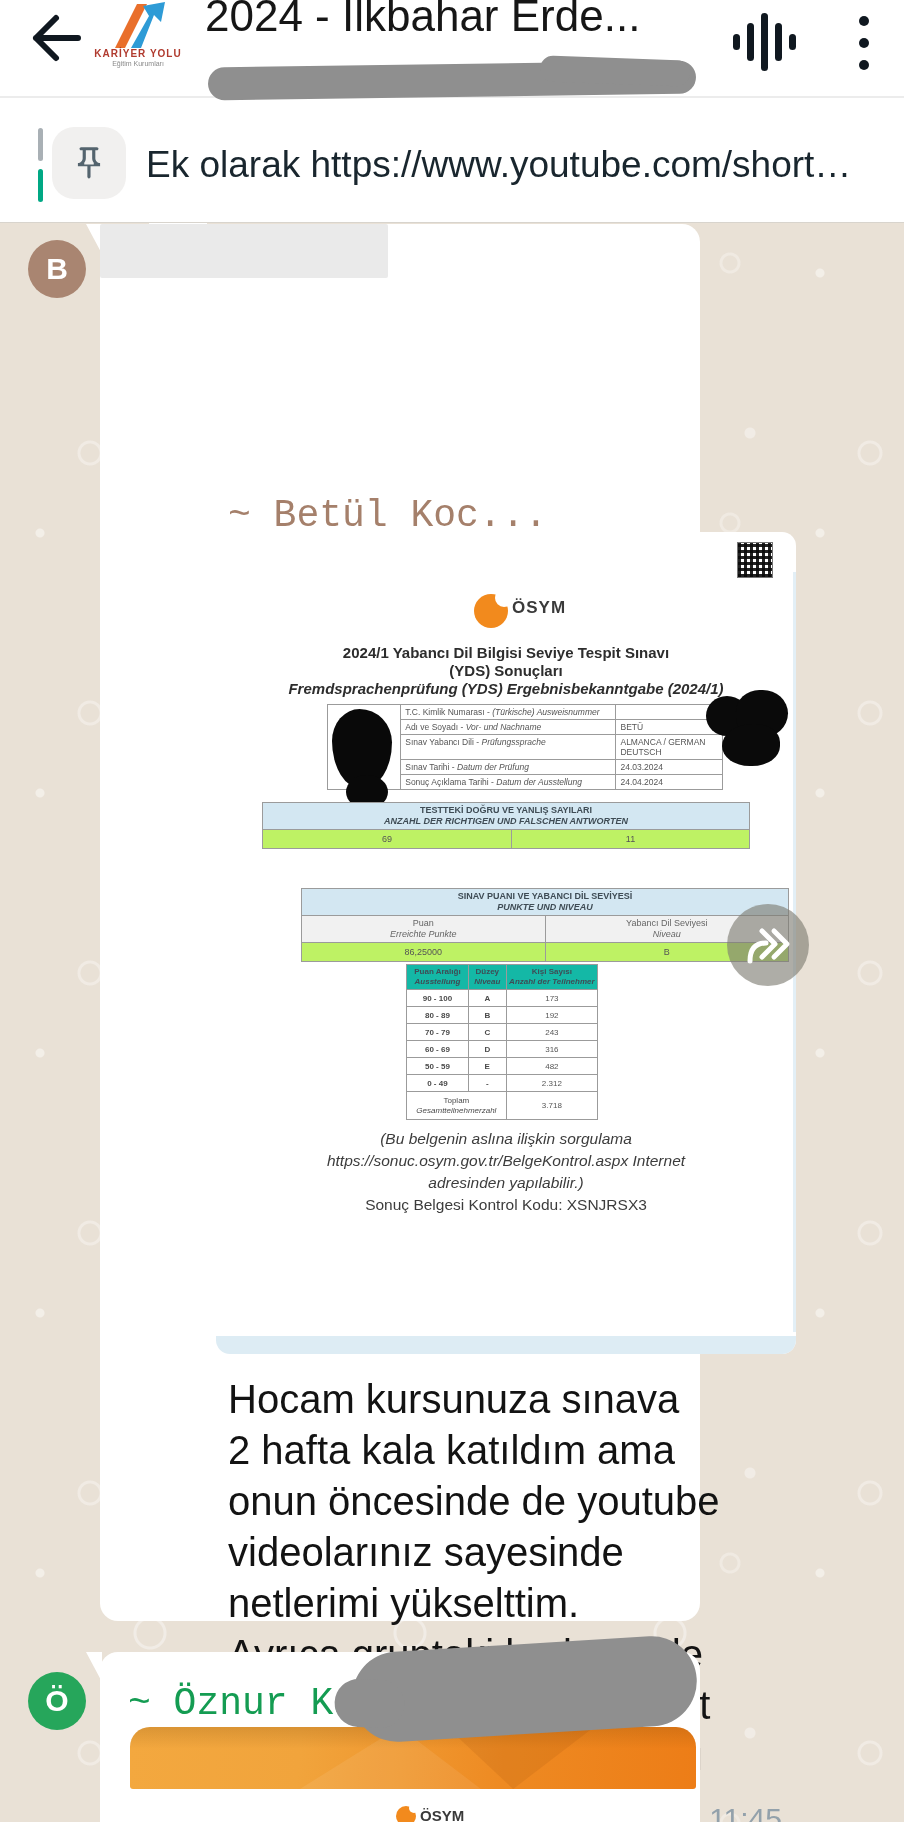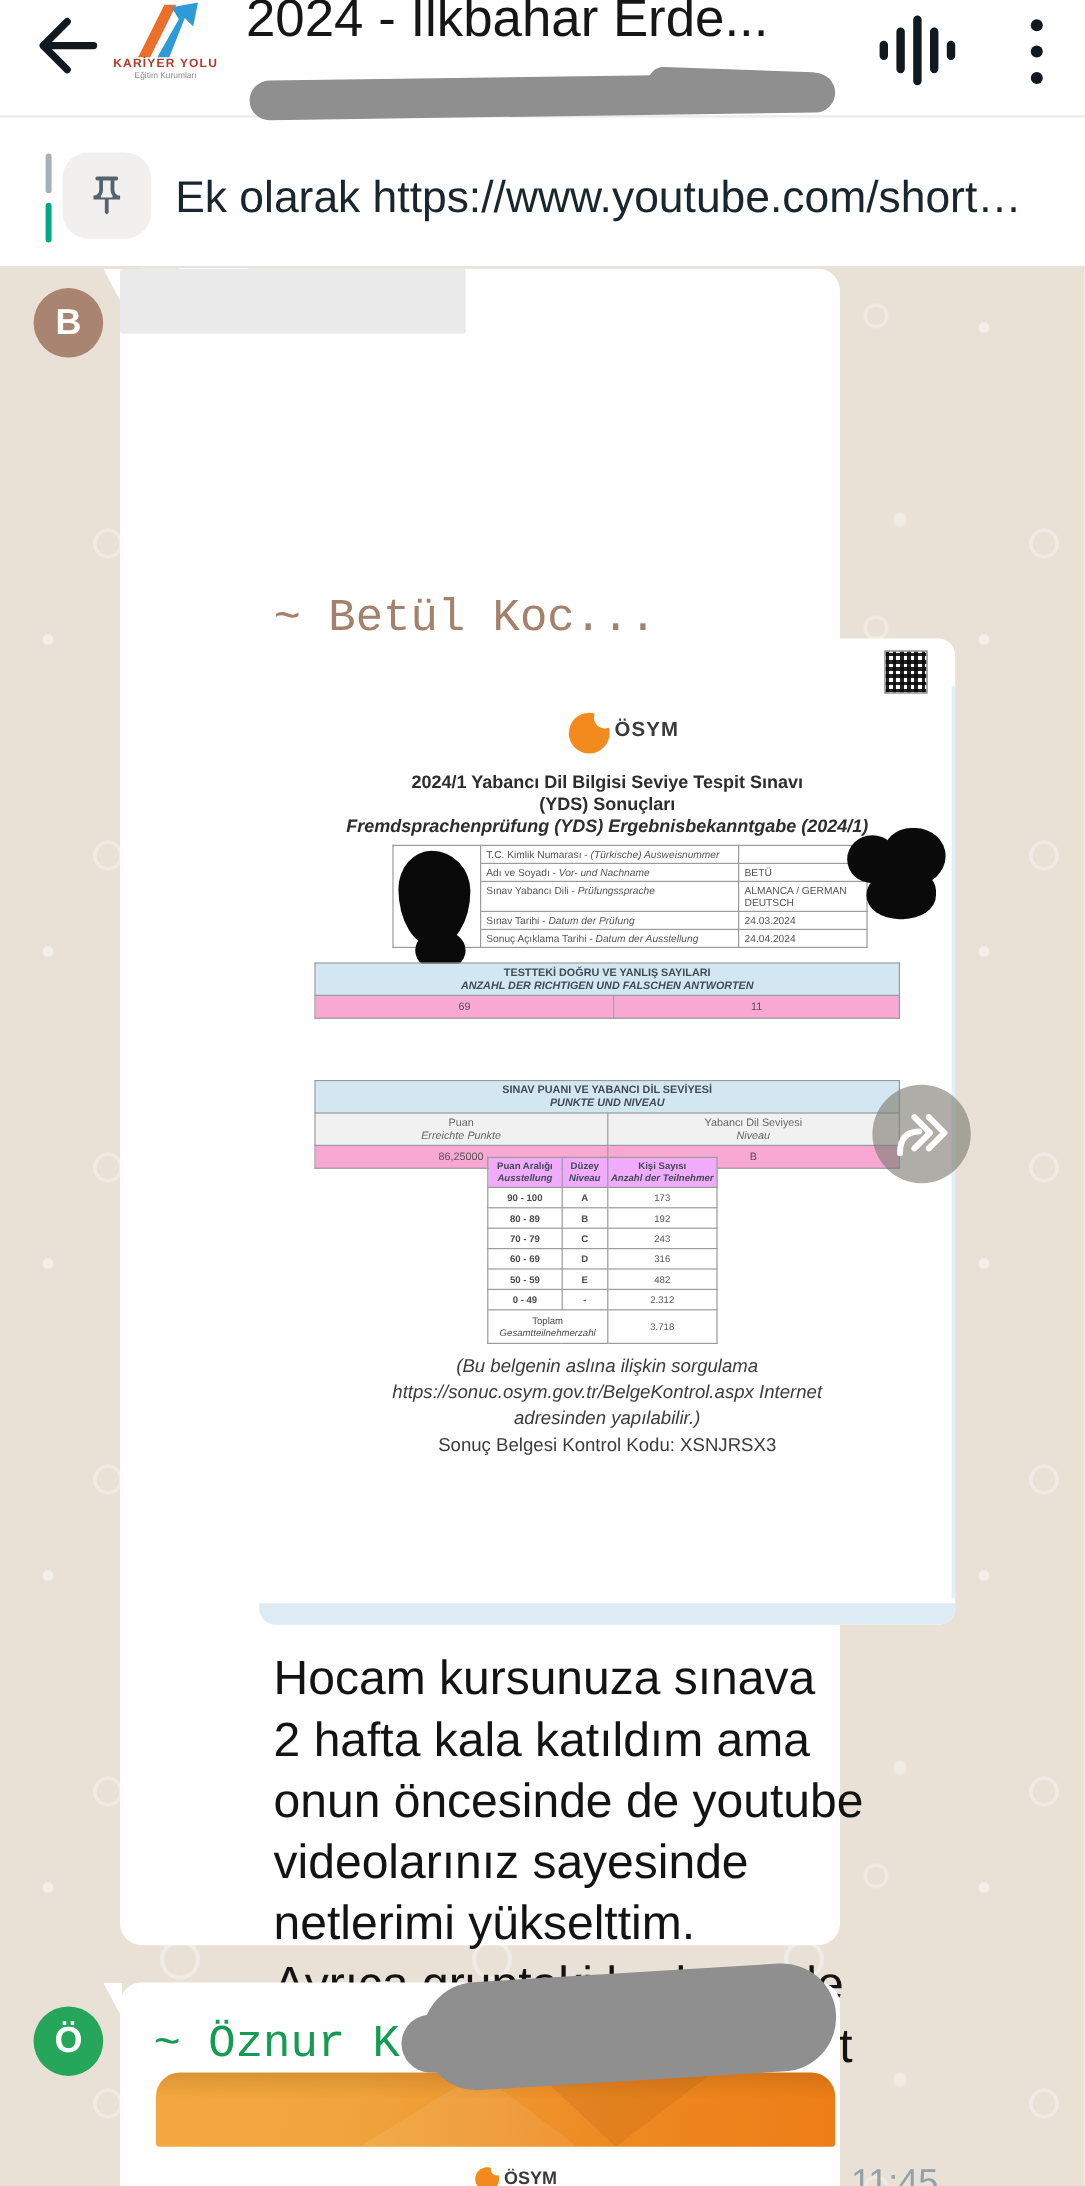--- a/index.html
+++ b/index.html
@@ -94,26 +94,26 @@
   .photo-blob2 { position:absolute; left:130px; top:243px; width:42px; height:34px; background:#090909; border-radius:50%; }
   .val-blob1 { position:absolute; left:490px; top:164px; width:42px; height:40px; background:#0a0a0a; border-radius:50%; }
   .val-blob2 { position:absolute; left:520px; top:158px; width:52px; height:48px; background:#0a0a0a; border-radius:48% 52% 55% 45%; }
   .val-blob3 { position:absolute; left:506px; top:192px; width:58px; height:42px; background:#0a0a0a; border-radius:55% 45% 50% 50%; }
 
   .section-table { position:absolute; left:46px; width:488px; font-size:9px; color:#555; text-align:center; }
   .section-table .hdr { background:#d3e7f2; font-weight:bold; color:#3f4c55; padding:2px; line-height:11px; }
   .section-table .hdr .de { font-style:italic; display:block; }
   .section-table .sub { background:#f1f1f1; padding:2px; line-height:11px; color:#666; }
   .section-table .sub .de { font-style:italic; display:block; }
-  .section-table .val { background:#f9a8d4; padding:4px 2px; }
+  .section-table .val { background:#bef264; padding:4px 2px; }
   .correct-table { top:270px; }
-  .score-table { top:368px; }
+  .score-table { top:356px;margin-left:39px; }
 
   .dist-table { position:absolute; left:190px; top:432px; width:192px; font-size:8px; color:#555; text-align:center; }
-  .dist-table .hdr { background:#f0abfc; font-weight:bold; color:#3f4c55; padding:2px 1px; line-height:10px; }
+  .dist-table .hdr { background:#14b8a6; font-weight:bold; color:#3f4c55; padding:2px 1px; line-height:10px; }
   .dist-table .hdr .de { font-style:italic; display:block; }
   .dist-table td { padding:3.5px 2px; }
   .dist-table .b { font-weight:bold; color:#4a4a4a; }
   .dist-total { font-weight:bold; color:#4a4a4a; line-height:10px;text-align:center; }
   .dist-total .de { font-style:italic; display:block; }
 
   .doc-footer { position:absolute; left:0; top:596px; width:100%; text-align:center; font-size:15.5px; line-height:22px; color:#3c3c3c; }
   .doc-footer .note { font-style:italic; white-space:pre-line; }
   .doc-footer .code { font-style:normal; }
 

